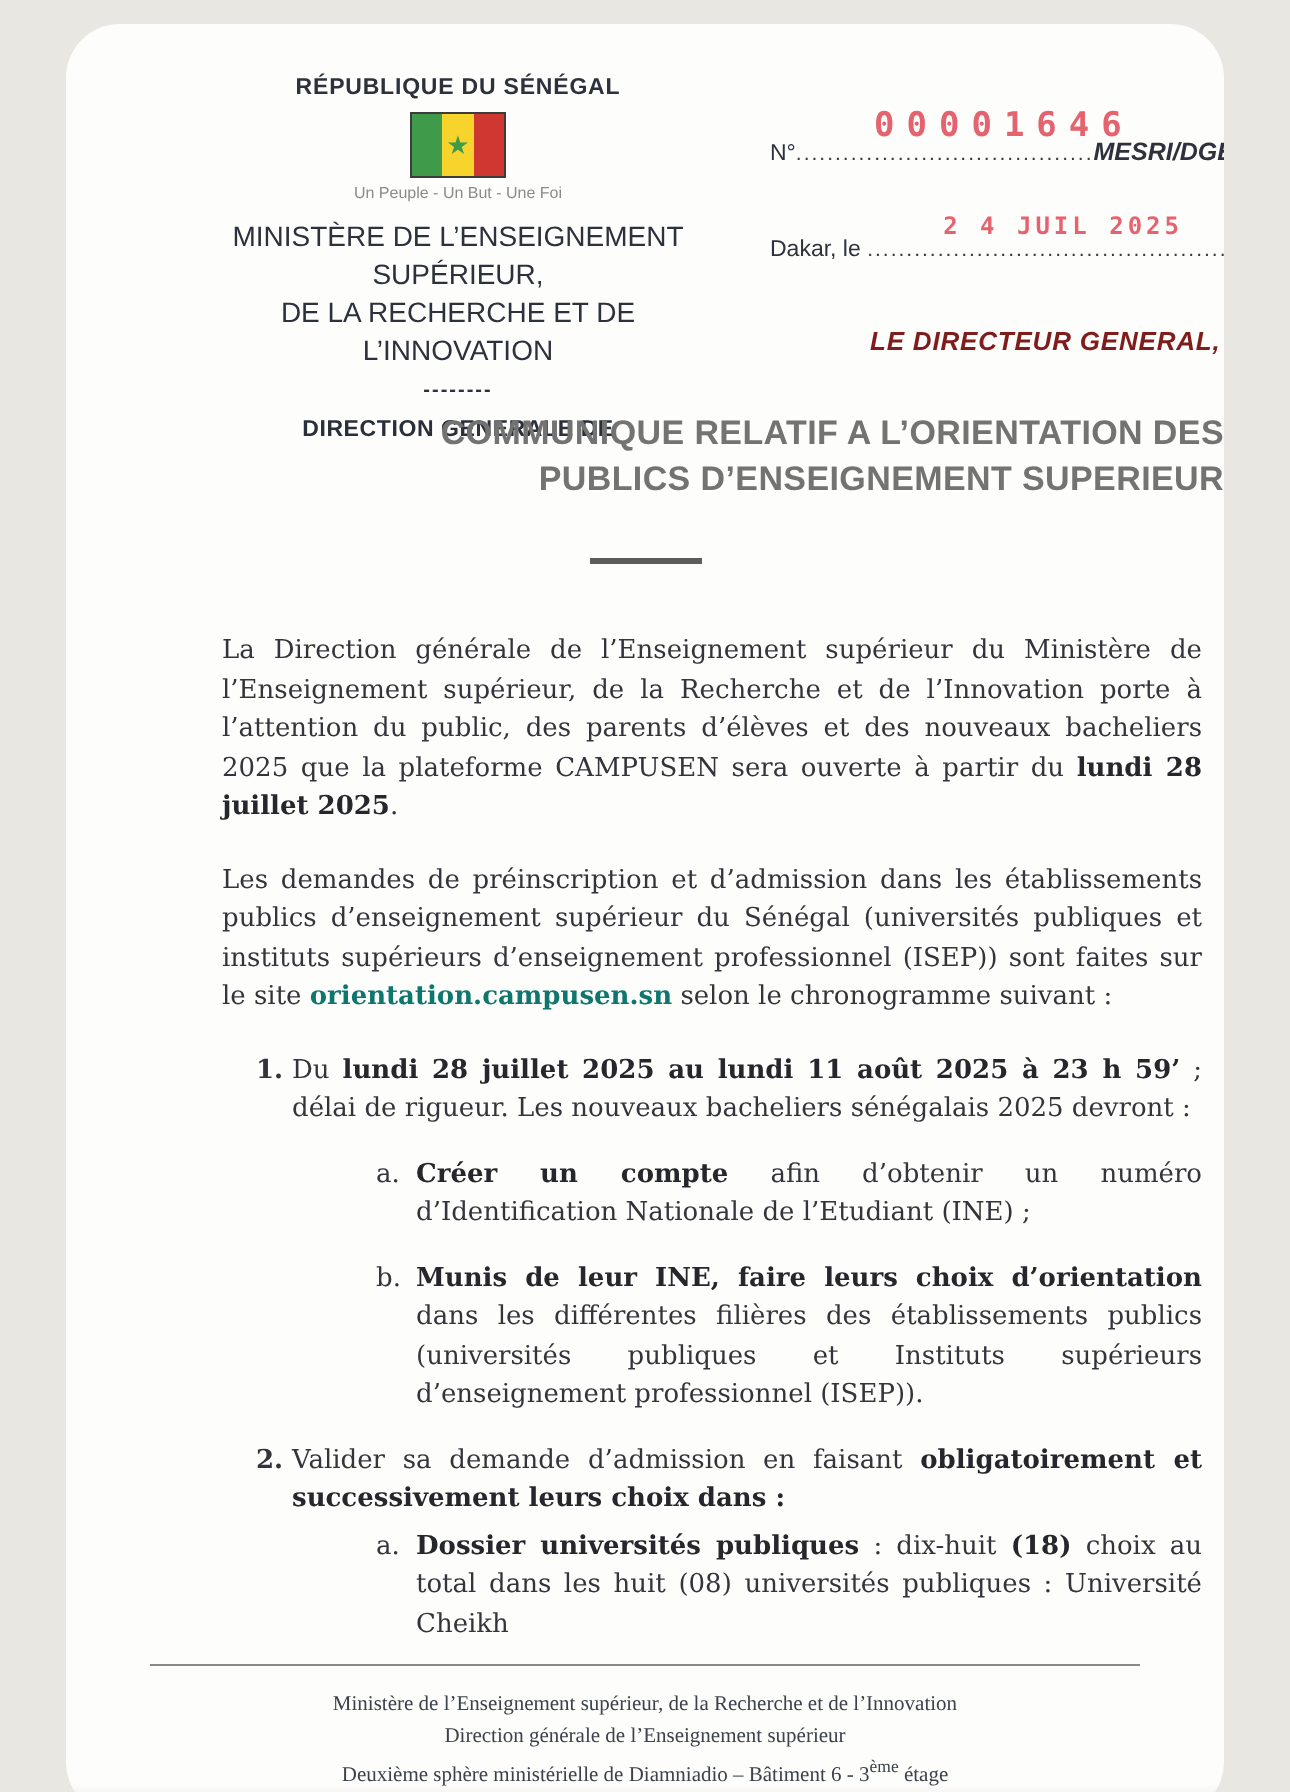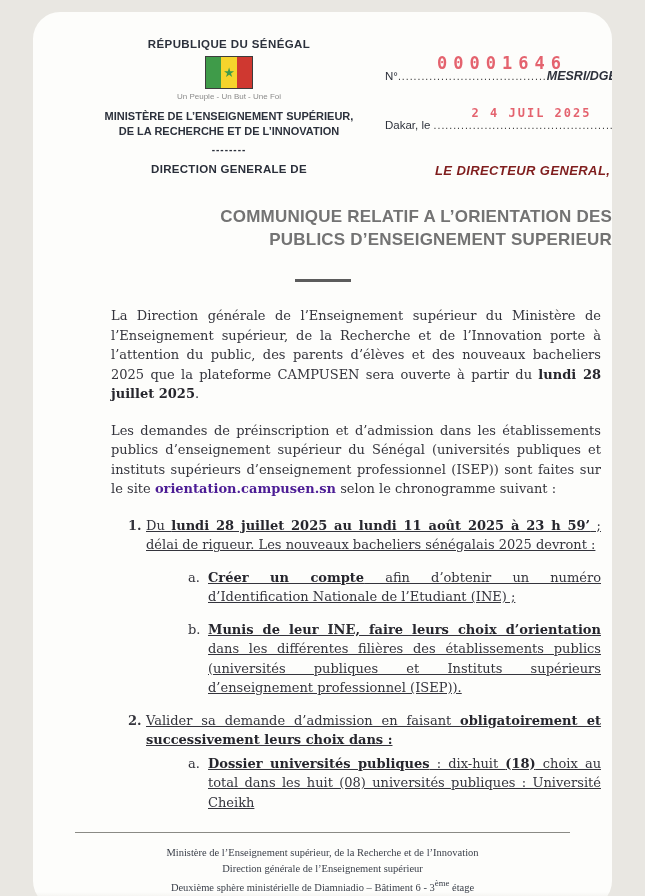--- a/index.html
+++ b/index.html
@@ -18,21 +18,21 @@
   .lh-left{position:absolute;top:26px;left:58px;width:276px;text-align:center;}
   .republic{font-size:11.5px;font-weight:bold;letter-spacing:.4px;color:#2c313c;}
   .flag{width:48px;height:33px;margin:6px auto 3px auto;display:flex;border:1px solid #3c3c3c;box-sizing:border-box;}
   .flag .stripe{flex:1;position:relative;}
   .flag .g{background:#3f9b49;}
   .flag .y{background:#f6d42c;}
   .flag .r{background:#cf3830;}
   .flag .star{position:absolute;top:50%;left:50%;transform:translate(-50%,-54%);
     color:#3f9b49;font-size:13px;line-height:1;}
   .motto{font-size:8px;color:#8b8b8b;margin-bottom:8px;}
-  .ministry{font-size:11px;font-weight:bold;color:#2c313c;line-height:1.35;}
+  .ministry{font-size:14px;font-weight:normal;color:#2c313c;line-height:1.35;}
   .dashes{font-size:10px;font-weight:bold;letter-spacing:1px;color:#2c313c;margin:5px 0 6px 0;}
   .direction{font-size:11.5px;font-weight:bold;color:#2a2f3a;line-height:1.5;letter-spacing:.3px;}
 
   
   .lh-right{position:absolute;top:41px;left:352px;width:278px;}
   .stamp-number{
     margin-left:52px;color:#e25663;opacity:.92;
     font-family:"DejaVu Sans Mono",monospace;font-weight:bold;
     font-size:17px;letter-spacing:6px;
   }
@@ -56,30 +56,30 @@
     position:absolute;top:194px;left:0;right:0;text-align:right;
     color:#737373;font-weight:bold;font-size:17px;line-height:1.33;letter-spacing:.2px;
   }
   .title-divider{
     position:absolute;top:267px;left:50%;transform:translateX(-50%);
     width:56px;height:3px;background:#5c5c5c;
   }
 
   
   .body{
-    position:absolute;top:294px;left:78px;width:490px;
+    position:absolute;top:304px;left:78px;width:490px;
     font-family:"DejaVu Serif",serif;font-size:13px;line-height:1.5;
     color:#34343c;text-align:justify;
   }
   .body p{margin:0 0 17px 0;}
   .body b{color:#26262d;}
-  .site-link{color:#4c1d95;font-weight:bold;text-decoration:none;}
+  .site-link{color:#0f766e;font-weight:bold;text-decoration:none;}
   .li{display:flex;}
   .li .marker{flex:0 0 18px;}
-  .li .txt{flex:1;text-decoration:underline;}
+  .li .txt{flex:1;}
   .li-num{margin-left:17px;margin-bottom:13px;}
   .li-num .marker{font-weight:bold;}
   .li-sub{margin-left:77px;margin-bottom:13px;}
   .li-sub .marker{flex:0 0 20px;}
   .tight{margin-bottom:4px;}
   .last{margin-bottom:0;}
 
   
   .footer{position:absolute;left:42px;right:42px;top:820px;}
   .footer-rule{height:1px;background:#8a8a85;margin-bottom:12px;}

